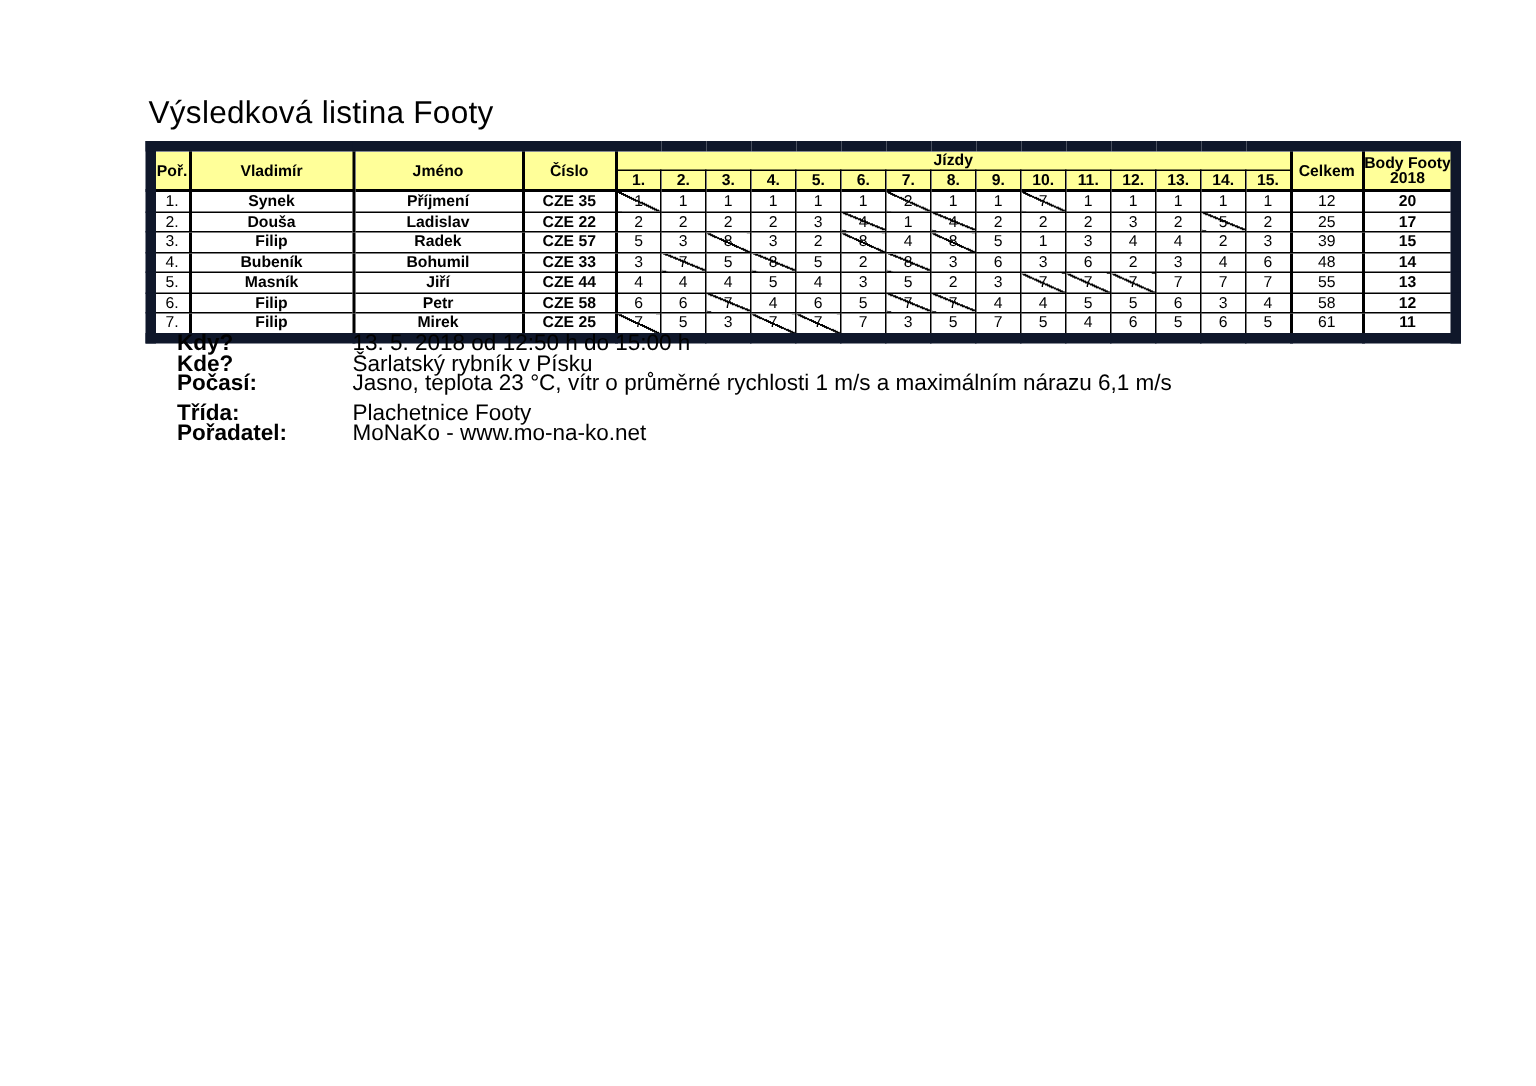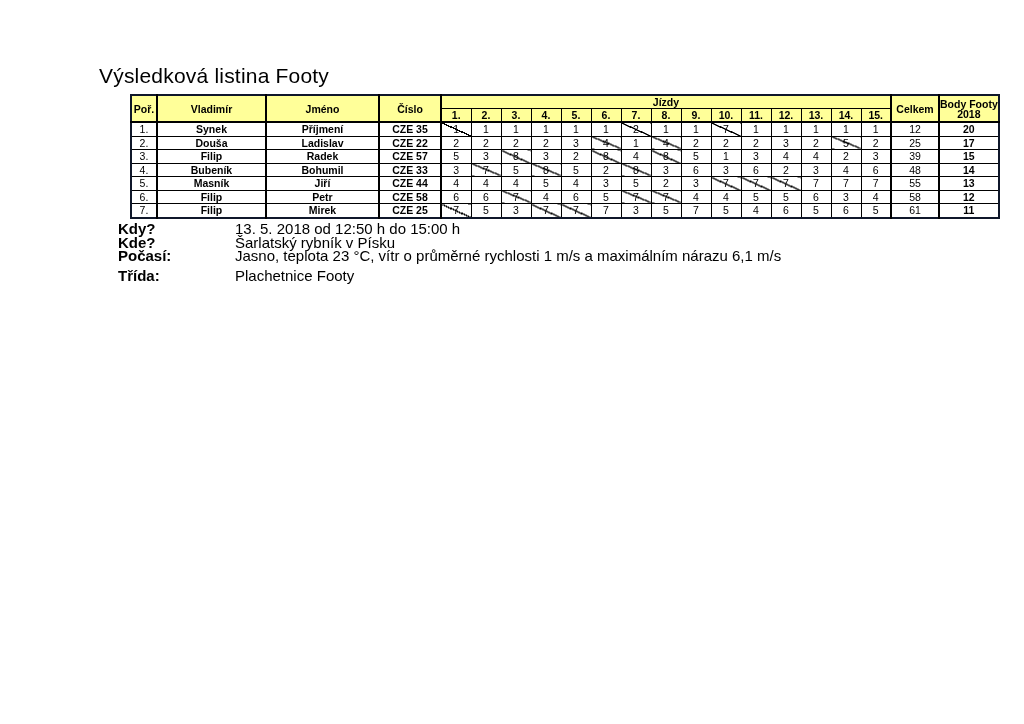--- a/index.html
+++ b/index.html
@@ -8,23 +8,22 @@
     background:#ffffff;color:#000;
     font-family:"Liberation Sans","DejaVu Sans",sans-serif;
   }
   .page-title{
     position:absolute;left:99px;top:64px;
     font-size:21px;font-weight:normal;letter-spacing:0.2px;
   }
   .results-wrap{position:absolute;left:97px;top:94px;}
   table.results{
     border-collapse:collapse;table-layout:fixed;
-    border:2px solid #0f172a;
+    border:7px solid #0f172a;
     font-size:10.5px;
-    margin-left:33px;
   }
   table.results th,table.results td{
     border:1px solid #000;padding:0;overflow:hidden;white-space:nowrap;
     text-align:center;vertical-align:middle;
   }
   table.results thead th{background:var(--header-bg,#FFFF99);font-weight:bold;}
   tr.h1 th{height:11px;font-size:10.5px;}
   tr.h2 th{height:12px;}
   table.results tbody td{height:12.5px;}
   .bl2{border-left-width:2px !important;}
@@ -273,13 +272,17 @@
       <div class="info-value">Šarlatský rybník v Písku</div>
     </div>
     <div class="info-row">
       <div class="info-label">Počasí:</div>
       <div class="info-value">Jasno, teplota 23 °C, vítr o průměrné rychlosti 1 m/s a maximálním nárazu 6,1 m/s</div>
     </div>
     <div class="info-row gap">
       <div class="info-label">Třída:</div>
       <div class="info-value">Plachetnice Footy</div>
     </div>
+    <div class="info-row">
+      <div class="info-label">Pořadatel:</div>
+      <div class="info-value">MoNaKo - www.mo-na-ko.net</div>
+    </div>
   </div>
 
 </body></html>

